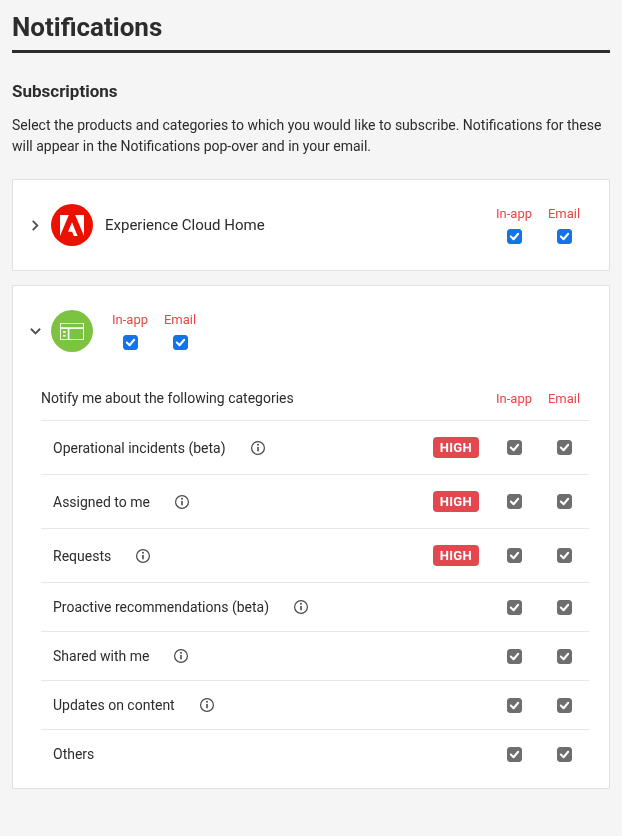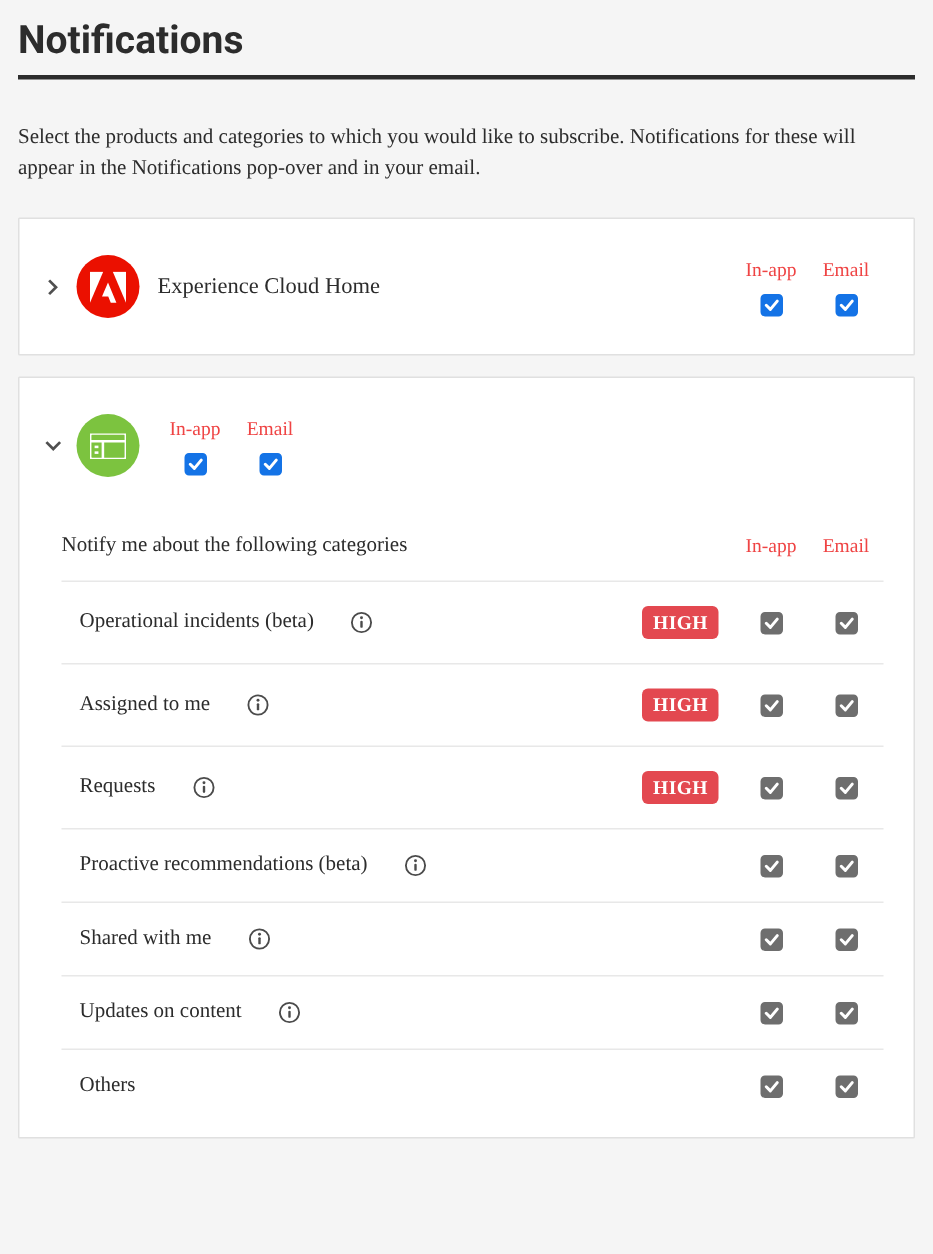--- a/index.html
+++ b/index.html
@@ -27,28 +27,26 @@
   .section-title {
     font-size: 17px;
     font-weight: 700;
     margin: 0 0 14px 0;
   }
   .section-desc {
     font-size: 14px;
     line-height: 1.5;
     color: #2c2c2c;
     margin: 0 0 22px 0;
-    font-family: Liberation Serif, serif;
   }
   .card {
     background: #fff;
     border: 1px solid #e0e0e0;
     border-radius: 1px;
     margin-bottom: 14px;
-    font-family: Liberation Serif, serif;
   }
   .card-header {
     display: flex;
     align-items: center;
     padding: 24px 20px 24px 12px;
   }
   .chevron {
     width: 20px;
     display: flex;
     align-items: center;
@@ -161,20 +159,21 @@
   }
 </style>
 </head>
 <body>
 
 <div class="page">
 
   <h1 class="page-title">Notifications</h1>
   <hr class="title-rule">
 
+  <h2 class="section-title">Subscriptions</h2>
   <p class="section-desc">Select the products and categories to which you would like to subscribe. Notifications for these will appear in the Notifications pop-over and in your email.</p>
 
   <div class="card">
     <div class="card-header">
       <span class="chevron">
         <svg viewBox="0 0 12 12" width="11" height="11">
             <path d="M3 1 L8 6 L3 11" fill="none" stroke="currentColor" stroke-width="2"></path>
           </svg>
       </span>
       <div class="product-icon icon-red">

